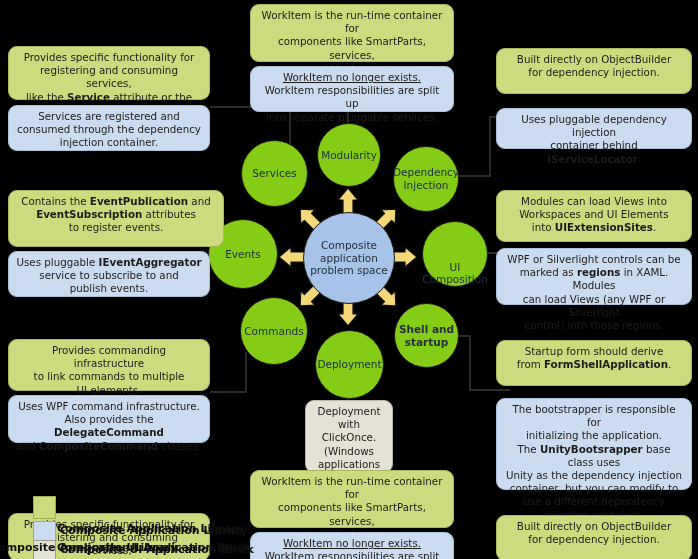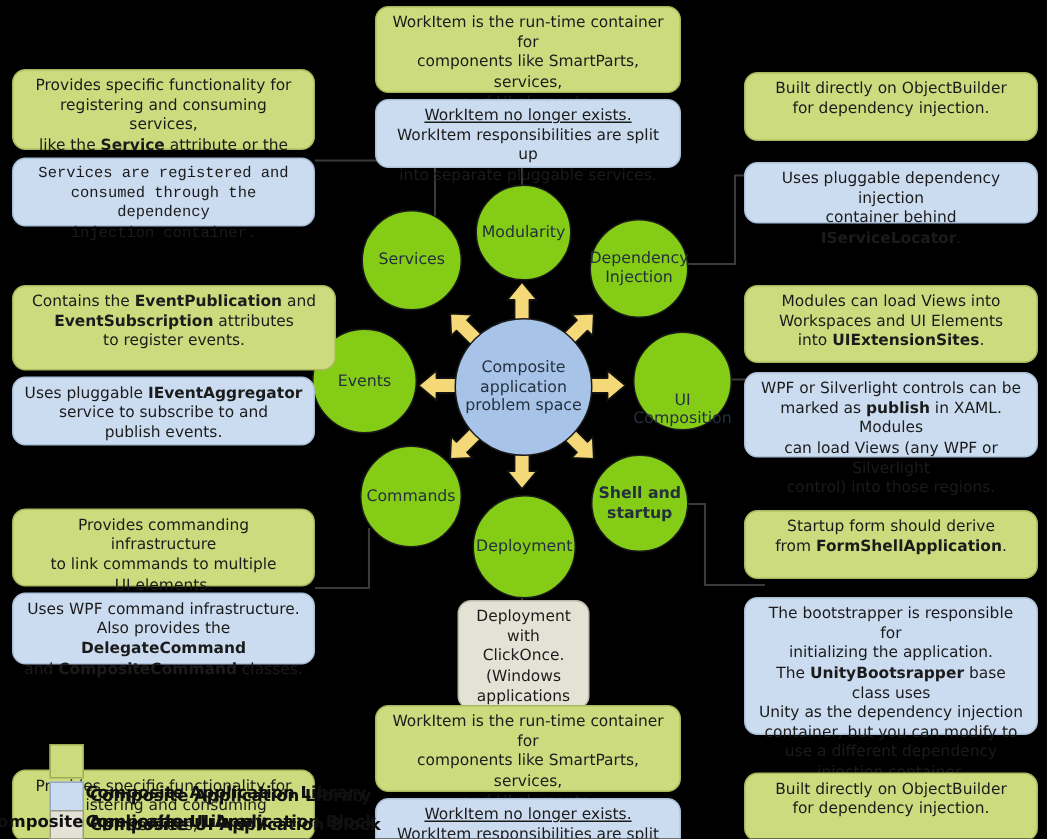--- a/index.html
+++ b/index.html
@@ -148,21 +148,21 @@
     <span>Events</span>
   </div>
 
   <div class="circ" style="left:241px;top:140px;width:65px;height:65px;">
     <span>Services</span>
   </div>
 
   <div class="box green" style="left:8px;top:46px;width:202px;height:54px;">
     <span class="tx">Provides specific functionality for<br>registering and consuming services,<br>like the <b>Service</b> attribute or the Services<br>collection of the WorkItem.</span>
   </div>
-  <div class="box blue" style="left:8px;top:105px;width:202px;height:46px;font-family:Liberation Mono, monospace;">
+  <div class="box blue" style="left:8px;top:105px;width:202px;height:46px;">
     <span class="tx">Services are registered and<br>consumed through the dependency<br>injection container.</span>
   </div>
 
   <div class="box green" style="left:8px;top:190px;width:216px;height:57px;">
     <span class="tx">Contains the <b>EventPublication</b> and<br><b>EventSubscription</b> attributes<br>to register events.</span>
   </div>
   <div class="box blue" style="left:8px;top:251px;width:202px;height:46px;">
     <span class="tx">Uses pluggable <b>IEventAggregator</b><br>service to subscribe to and<br>publish events.</span>
   </div>
 
@@ -184,21 +184,21 @@
     <span class="tx">Built directly on ObjectBuilder<br>for dependency injection.</span>
   </div>
   <div class="box blue" style="left:496px;top:108px;width:196px;height:41px;">
     <span class="tx">Uses pluggable dependency injection<br>container behind <b>IServiceLocator</b>.</span>
   </div>
 
   <div class="box green" style="left:496px;top:190px;width:196px;height:52px;">
     <span class="tx">Modules can load Views into<br>Workspaces and UI Elements<br>into <b>UIExtensionSites</b>.</span>
   </div>
   <div class="box blue" style="left:496px;top:248px;width:196px;height:57px;">
-    <span class="tx">WPF or Silverlight controls can be<br>marked as <b>publish</b> in XAML. Modules<br>can load Views (any WPF or Silverlight<br>control) into those regions.</span>
+    <span class="tx">WPF or Silverlight controls can be<br>marked as <b>regions</b> in XAML. Modules<br>can load Views (any WPF or Silverlight<br>control) into those regions.</span>
   </div>
 
   <div class="box green" style="left:496px;top:340px;width:196px;height:46px;">
     <span class="tx">Startup form should derive<br>from <b>FormShellApplication</b>.</span>
   </div>
   <div class="box blue" style="left:496px;top:398px;width:196px;height:92px;">
     <span class="tx">The bootstrapper is responsible for<br>initializing the application.<br>The <b>UnityBootsrapper</b> base class uses<br>Unity as the dependency injection<br>container, but you can modify to<br>use a different dependency<br>injection container.</span>
   </div>
 
   <div class="box gray" style="left:305px;top:400px;width:88px;height:73px;">

